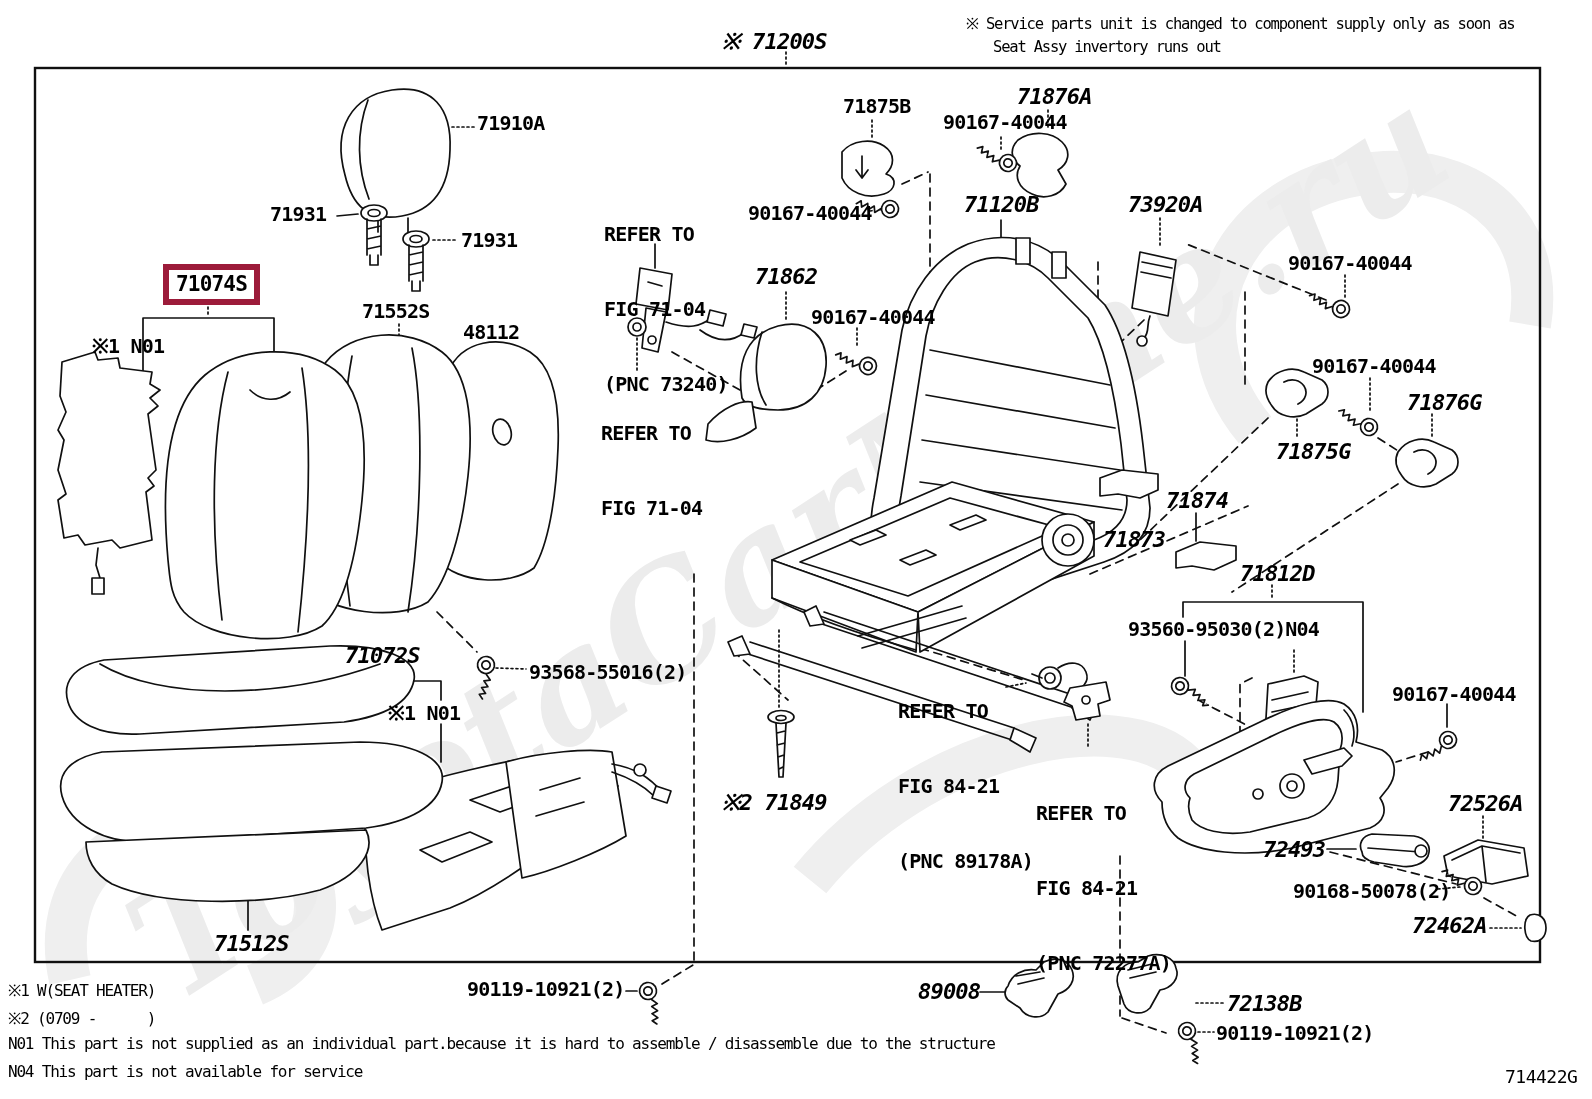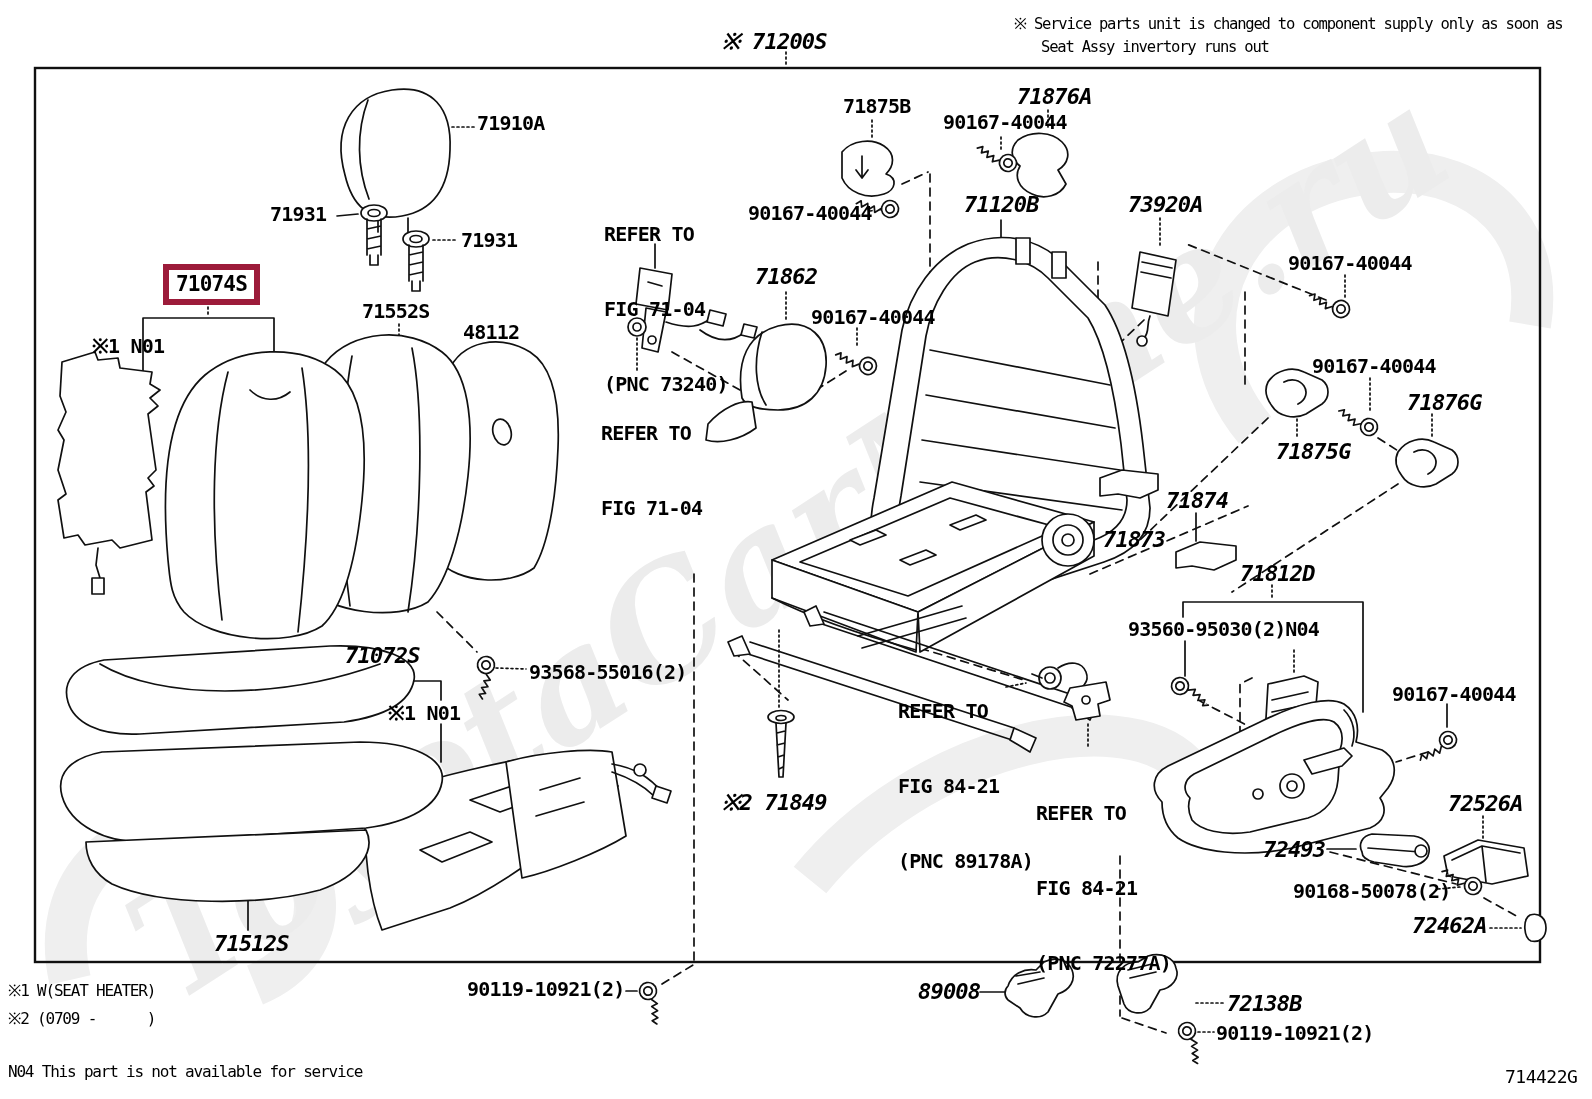--- a/index.html
+++ b/index.html
@@ -2,21 +2,21 @@
 <html><head>
 <meta charset="utf-8">
 <style>
   html,body{margin:0;padding:0;background:#fff;}
   #stage{position:relative;width:1592px;height:1099px;background:#fff;overflow:hidden;
          font-family:"DejaVu Sans Mono",monospace;color:#000;}
   #lineart{position:absolute;left:0;top:0;}
   .pn{position:absolute;font:bold 20px "DejaVu Sans Mono",monospace;letter-spacing:-0.8px;white-space:pre;}
   .pn-lg{font-size:22px;font-style:italic;}
   .ref{position:absolute;font:bold 20px "DejaVu Sans Mono",monospace;letter-spacing:-0.8px;line-height:25px;white-space:pre;}
-  .note{position:absolute;font:15.5px "DejaVu Sans Mono",monospace;letter-spacing:-1.2px;line-height:22px;white-space:pre;margin-left:48px;}
+  .note{position:absolute;font:15.5px "DejaVu Sans Mono",monospace;letter-spacing:-1.2px;line-height:22px;white-space:pre;}
   .fn{position:absolute;font:16px "DejaVu Sans Mono",monospace;letter-spacing:-1.2px;white-space:pre;}
   .hlbox{position:absolute;border:6px solid #9c1b3a;background:#fff;padding:2px 7px 3px 7px;
          font:bold 21px "DejaVu Sans Mono",monospace;letter-spacing:-0.8px;line-height:24px;}
   .code{position:absolute;font:18px "DejaVu Sans Mono",monospace;letter-spacing:-0.5px;}
 </style>
 </head>
 <body>
 
 <div id="stage">
 
@@ -363,16 +363,17 @@
 <div class="pn pn-lg" style="left:1412px;top:913px">72462A</div>
 <div class="pn pn-lg" style="left:214px;top:931px">71512S</div>
 
 <div class="pn" style="left:467px;top:977px">90119-10921(2)</div>
 <div class="pn pn-lg" style="left:918px;top:979px">89008</div>
 <div class="pn pn-lg" style="left:1227px;top:991px">72138B</div>
 <div class="pn" style="left:1216px;top:1021px">90119-10921(2)</div>
 
 <div class="fn" style="left:8px;top:979px">※1 W(SEAT HEATER)</div>
 <div class="fn" style="left:8px;top:1007px">※2 (0709 -      )</div>
+<div class="fn" style="left:8px;top:1034px">N01 This part is not supplied as an individual part.because it is hard to assemble / disassemble due to the structure</div>
 <div class="fn" style="left:8px;top:1062px">N04 This part is not available for service</div>
 <div class="code" style="left:1505px;top:1066px">714422G</div>
 
 </div>
 
 </body></html>

